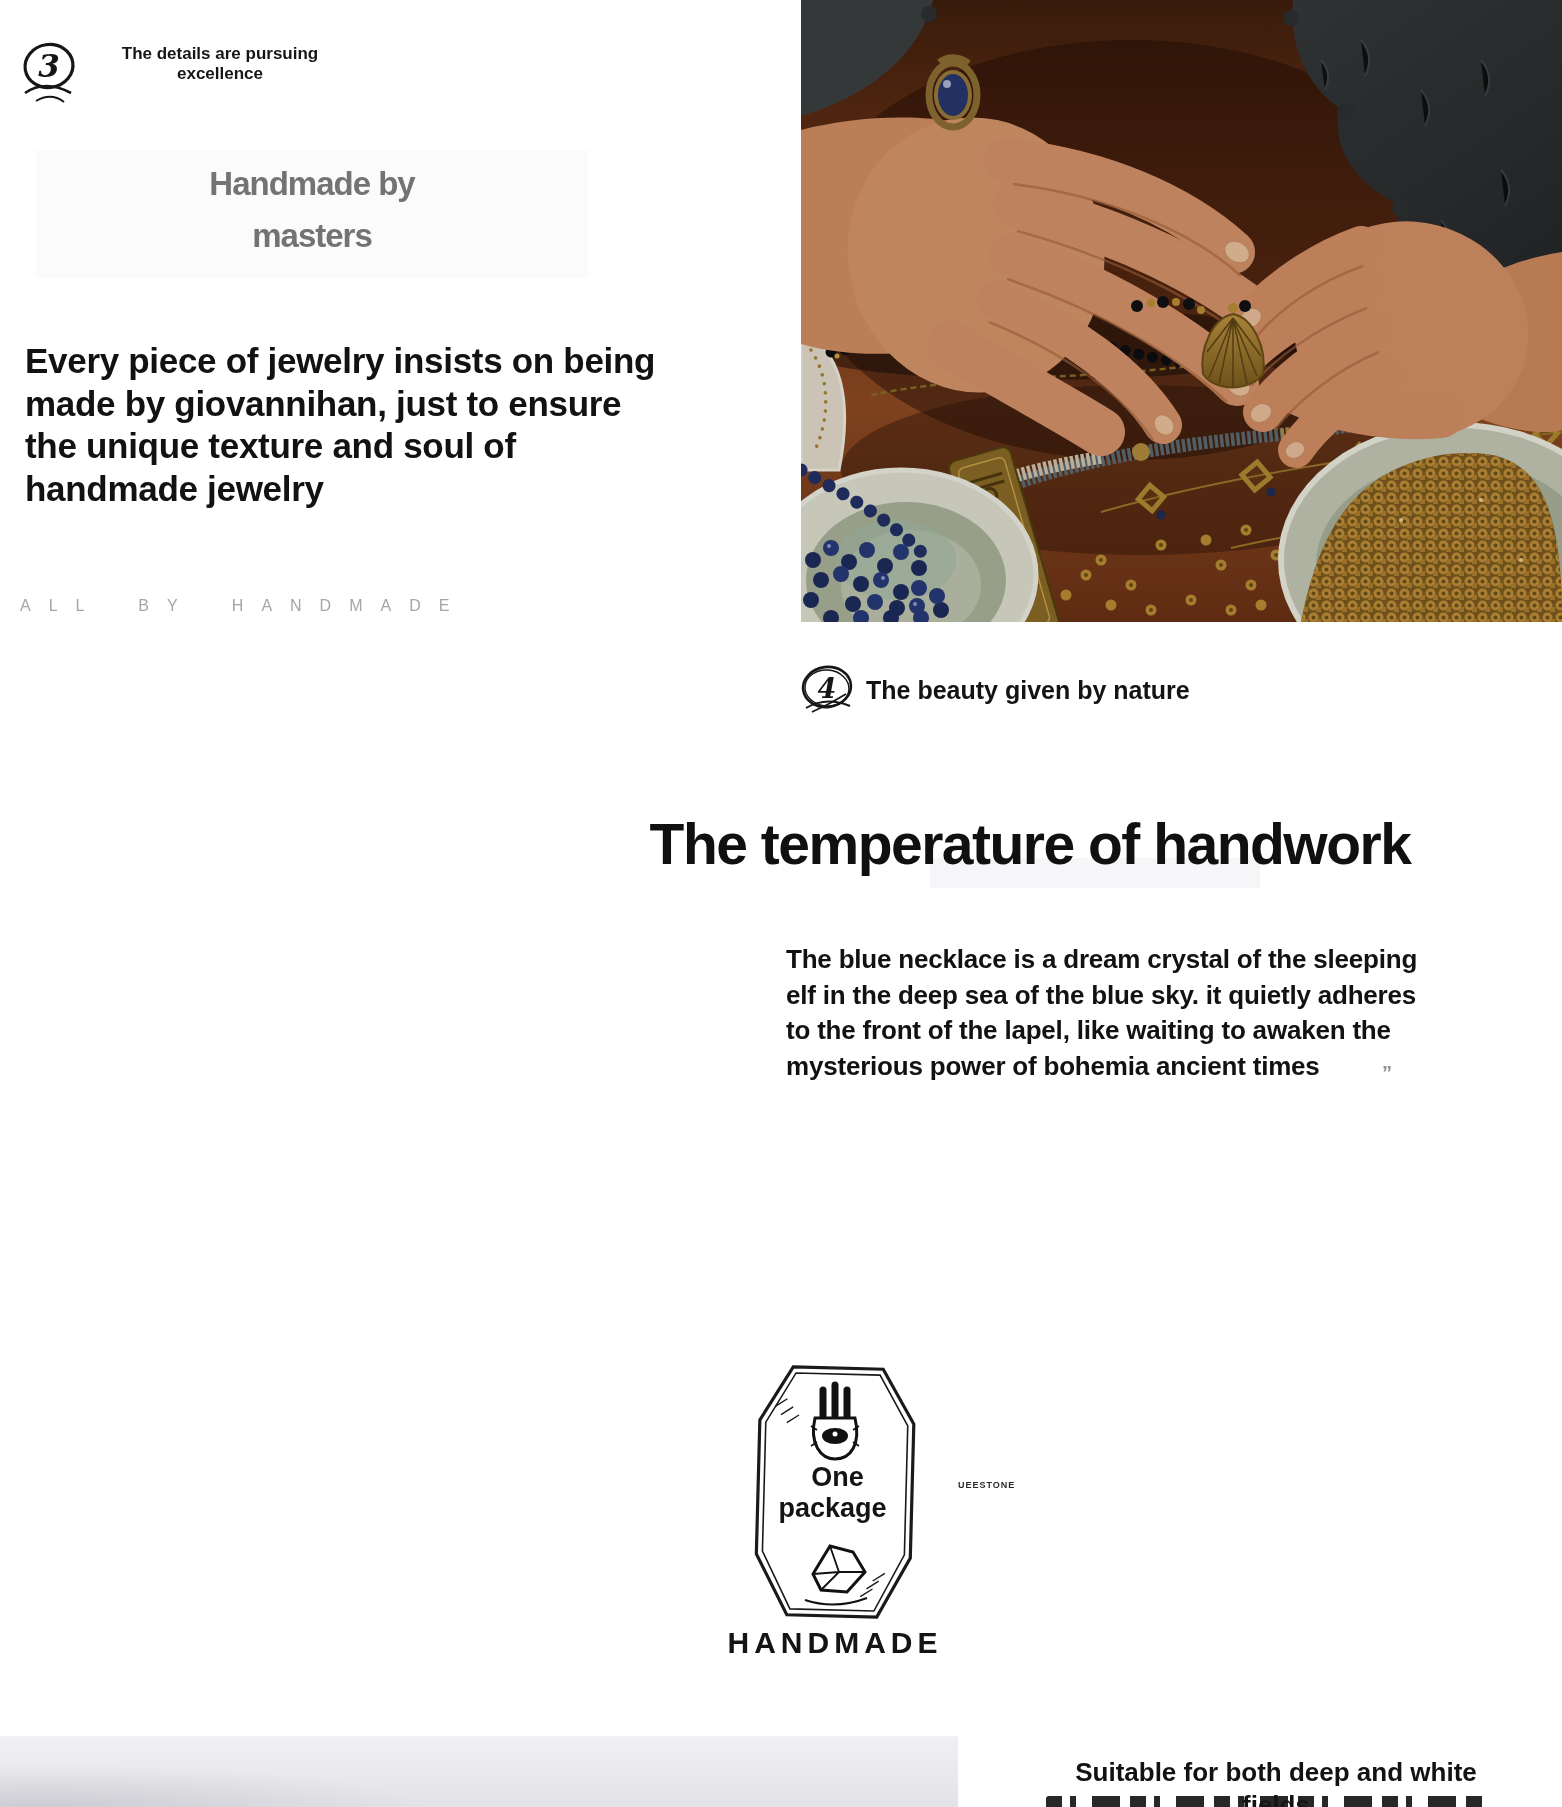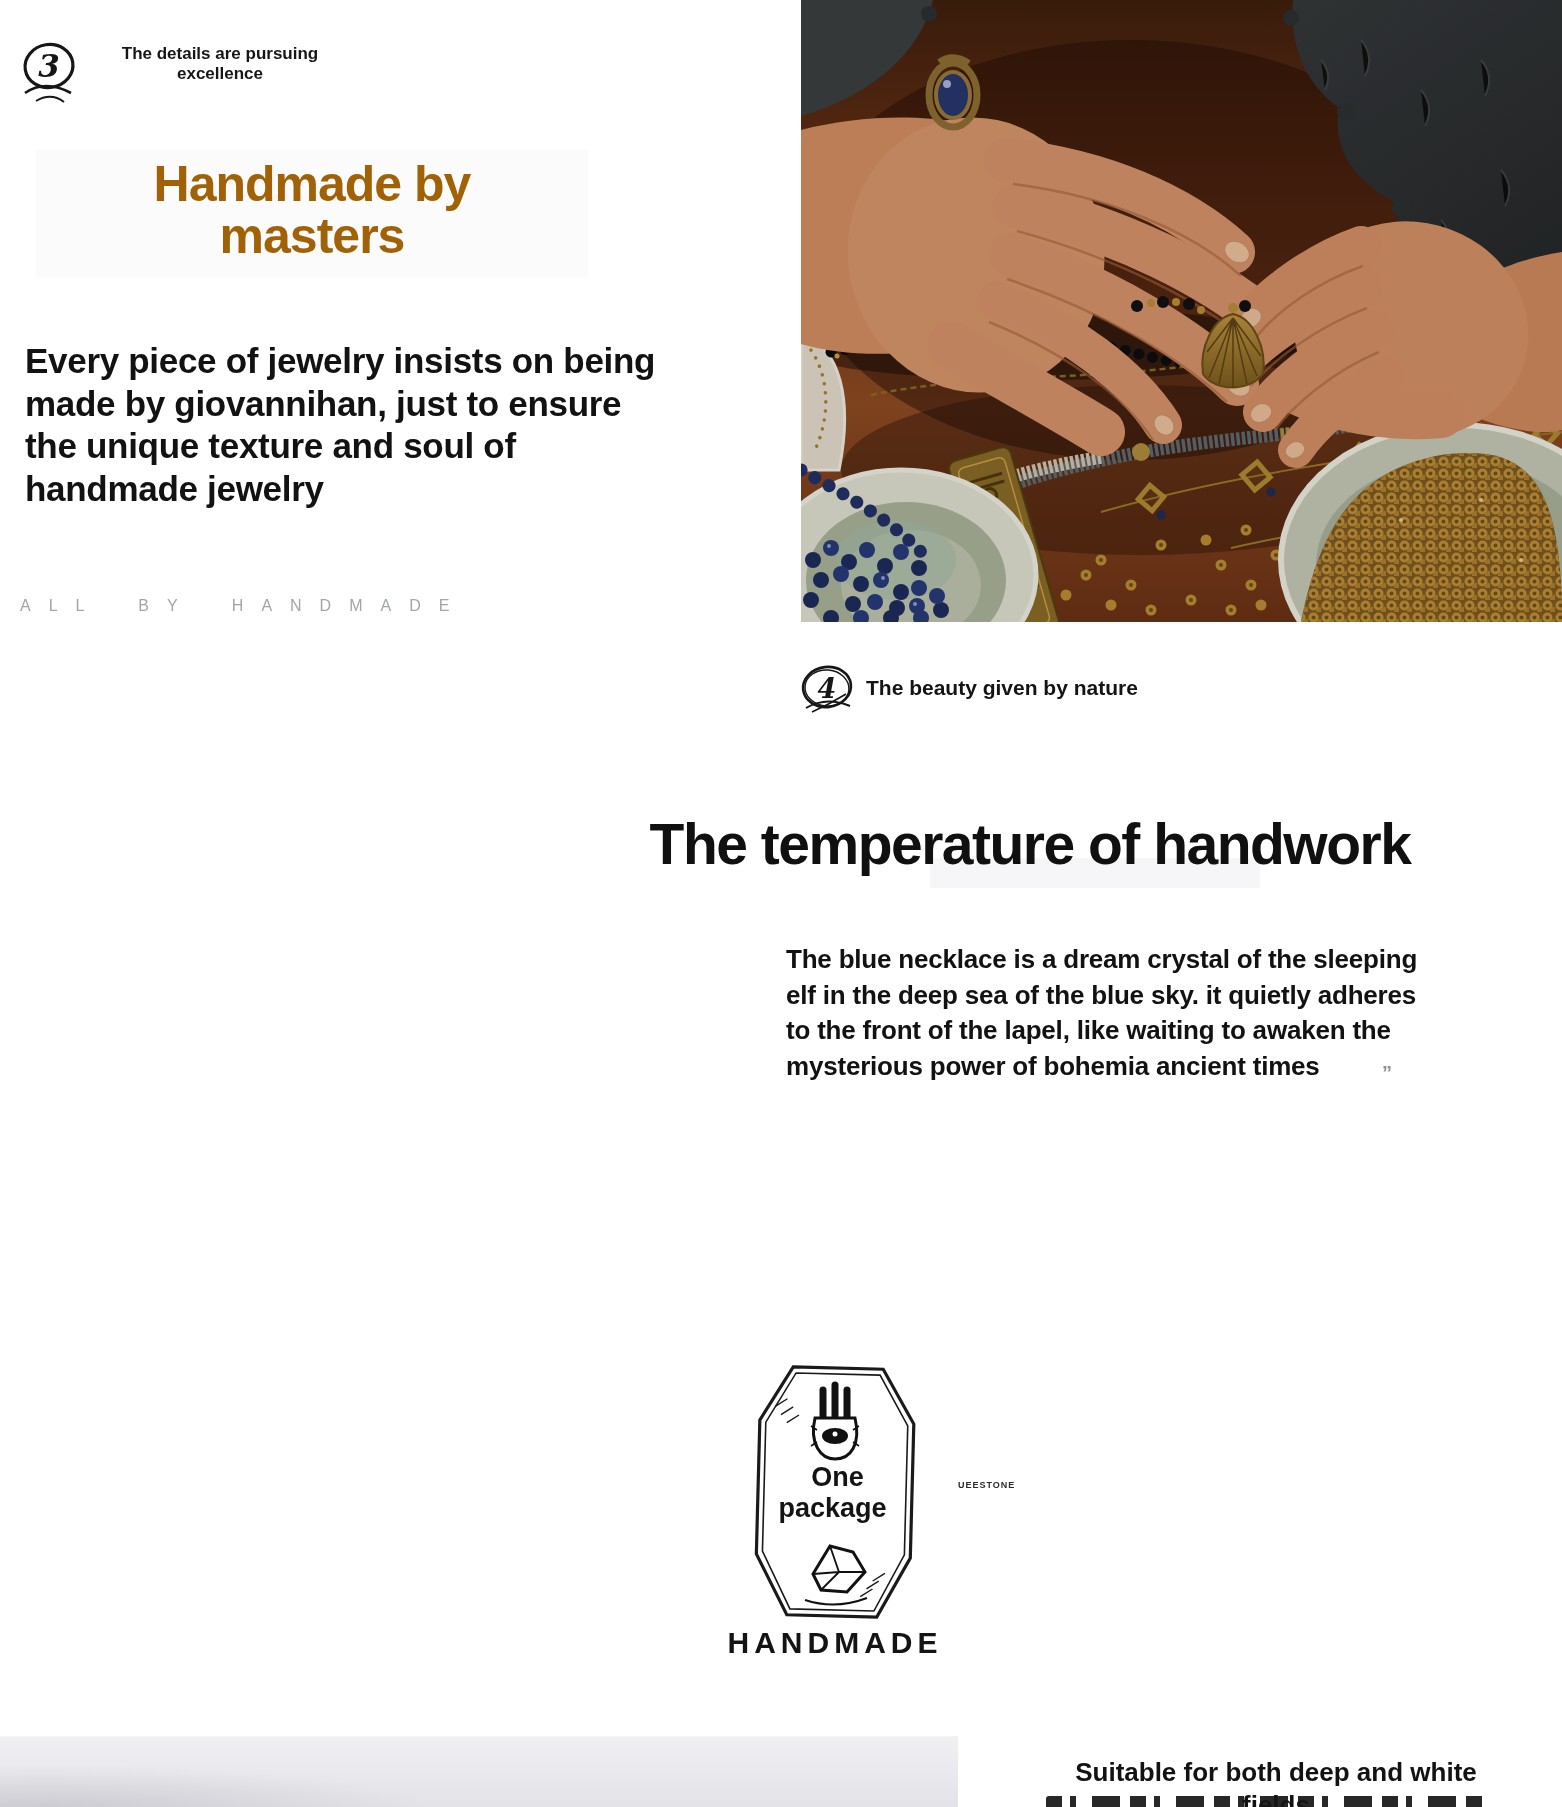--- a/index.html
+++ b/index.html
@@ -1,24 +1,24 @@
 <!DOCTYPE html>
 <html><head>
 <meta charset="utf-8">
 <style>
   html,body{margin:0;padding:0;background:#fff;}
   #canvas{position:relative;width:1562px;height:1807px;background:#fff;overflow:hidden;
           font-family:"Liberation Sans",sans-serif;color:#121212;}
   .abs{position:absolute;}
   .pre{white-space:pre-line;}
   .kicker{font-weight:bold;font-size:17px;line-height:20px;text-align:center;color:#161616;}
-  .h1{font-weight:bold;font-size:50px;line-height:52px;letter-spacing:-1px;text-align:center;color:#a16207;}
+  .h1{font-weight:bold;font-size:33px;line-height:52px;letter-spacing:-1px;text-align:center;color:#737373;}
   .body1{font-weight:bold;font-size:35px;line-height:42.5px;letter-spacing:-0.3px;color:#121212;}
   .watermark{font-size:16px;font-weight:normal;letter-spacing:18px;word-spacing:14px;color:#a2a6a9;margin-top:7px;}
-  .kicker4{font-weight:bold;font-size:21px;color:#141414;}
+  .kicker4{font-weight:bold;font-size:25px;color:#141414;}
   .h2{font-weight:bold;font-size:57px;line-height:60px;letter-spacing:-1.5px;text-align:center;color:#101010;}
   .body2{font-weight:bold;font-size:26px;line-height:35.5px;letter-spacing:-0.2px;color:#121212;}
   .quote{font-size:20px;font-weight:bold;color:#8f8f8f;}
   .stamp-label-wrap{width:200px;text-align:center;}
   .stamp-label{display:inline;background:#fff;font-weight:bold;font-size:27px;line-height:31px;
                padding:0 5px;color:#141414;}
   .side-text{font-size:9px;font-weight:bold;letter-spacing:1px;color:#2a2a2a;padding-left:36px;}
   .brand{font-weight:bold;font-size:30px;letter-spacing:5px;text-align:center;color:#141414;}
   .bottom-h{font-weight:bold;font-size:26px;line-height:33px;text-align:center;color:#121212;margin-top:16px;}
   .bottom-img{background:linear-gradient(180deg,#f0f0f3 0%,#eaeaee 45%,#e2e2e7 100%);

